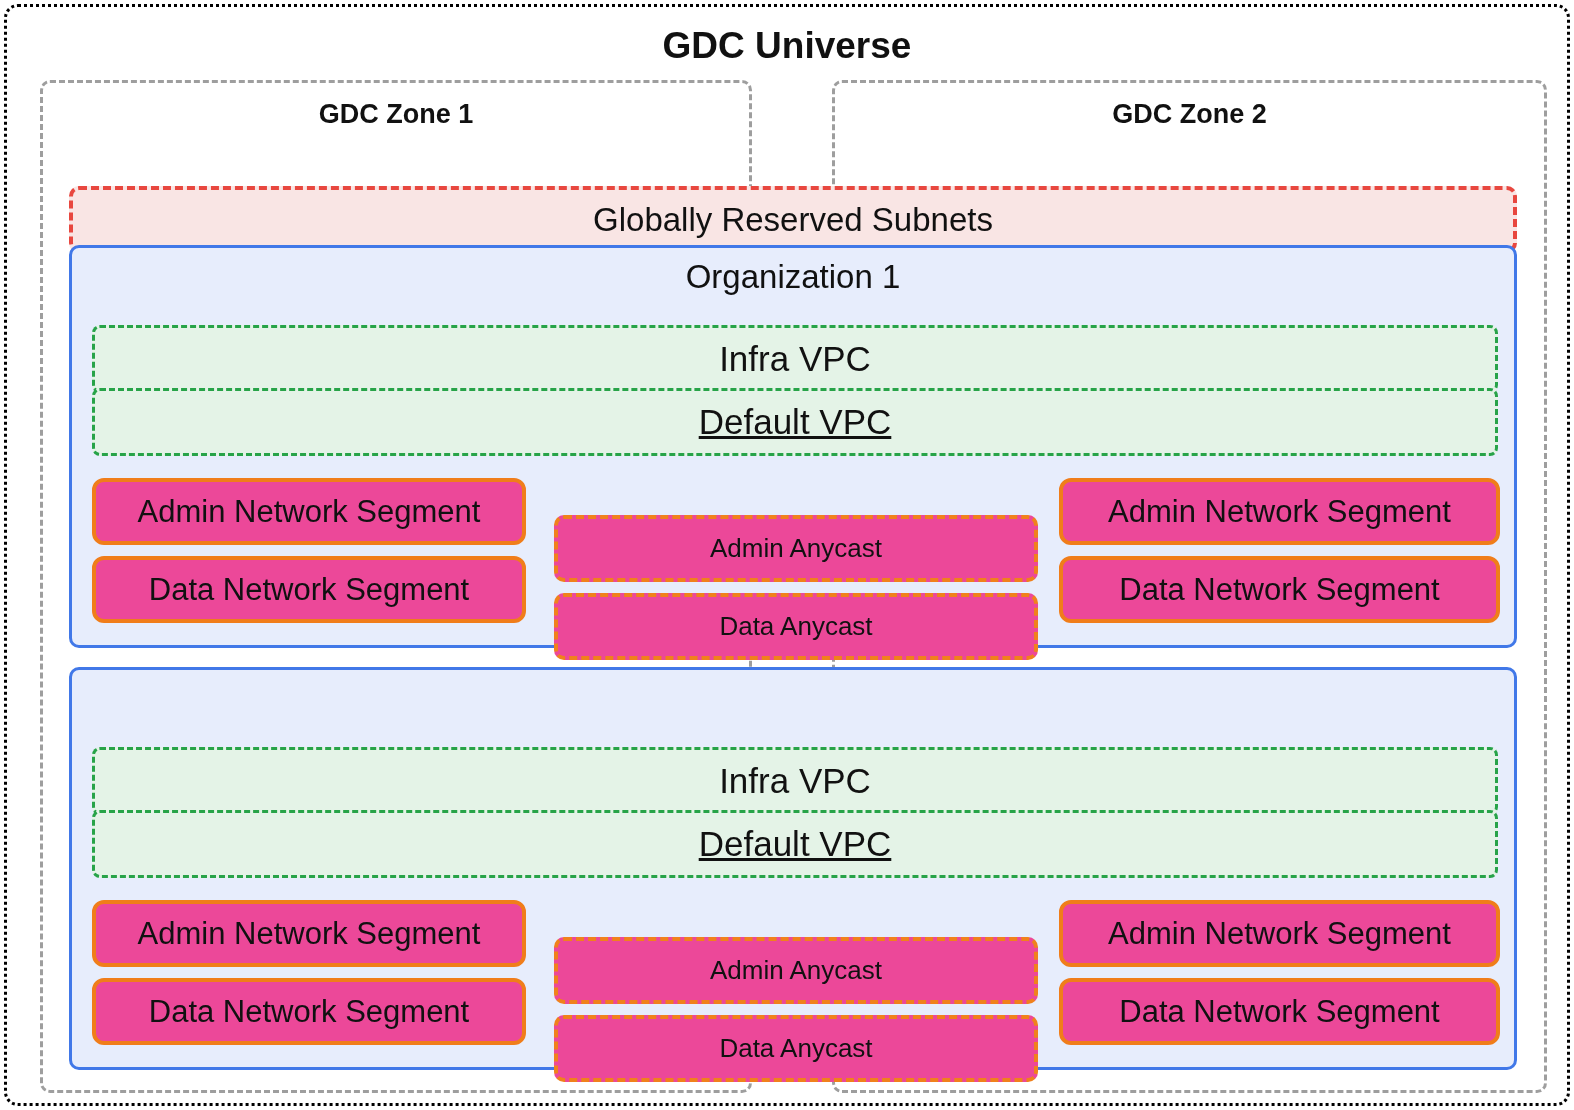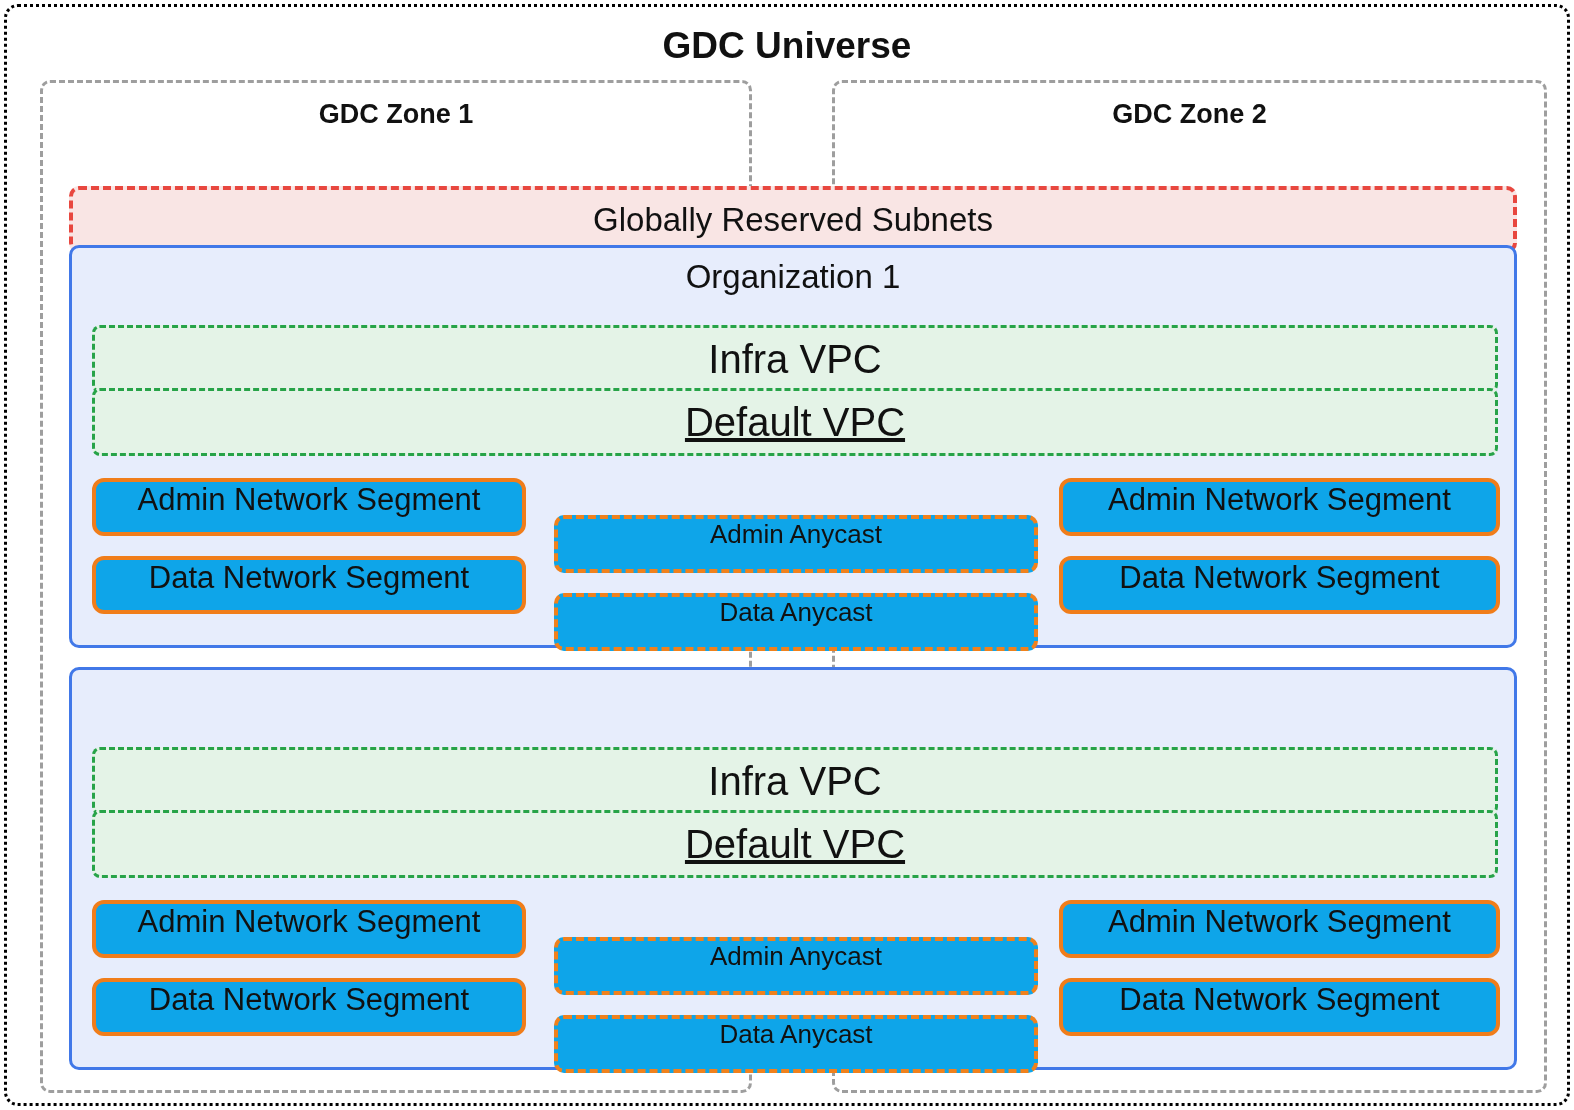--- a/index.html
+++ b/index.html
@@ -78,30 +78,30 @@
   }
   .vpc {
     position: absolute;
     left: 20px;
     width: 1406px; height: 68px;
     border: 3px dashed #27a348;
     background: #e4f3e7;
     border-radius: 8px;
     box-sizing: border-box;
     display: flex; align-items: center; justify-content: center;
-    font-size: 40px;
+    font-size: 35px;
   }
   .vpc.infra   { top: 77px; }
   .vpc.default { top: 140px; text-decoration: underline; }
   .netbox {
     position: absolute;
-    height: 58px;
-    background: #0ea5e9;
-    box-sizing: border-box;
-    display: flex; justify-content: center;
+    height: 67px;
+    background: #ec4899;
+    box-sizing: border-box;
+    display: flex; align-items: center; justify-content: center;
   }
   .row-admin { top: 230px; }
   .row-data  { top: 308px; }
   .segment {
     border: 4px solid #f07d1a;
     border-radius: 12px;
     font-size: 31px;
   }
   .anycast {
     border: 4px dashed #f0811c;

